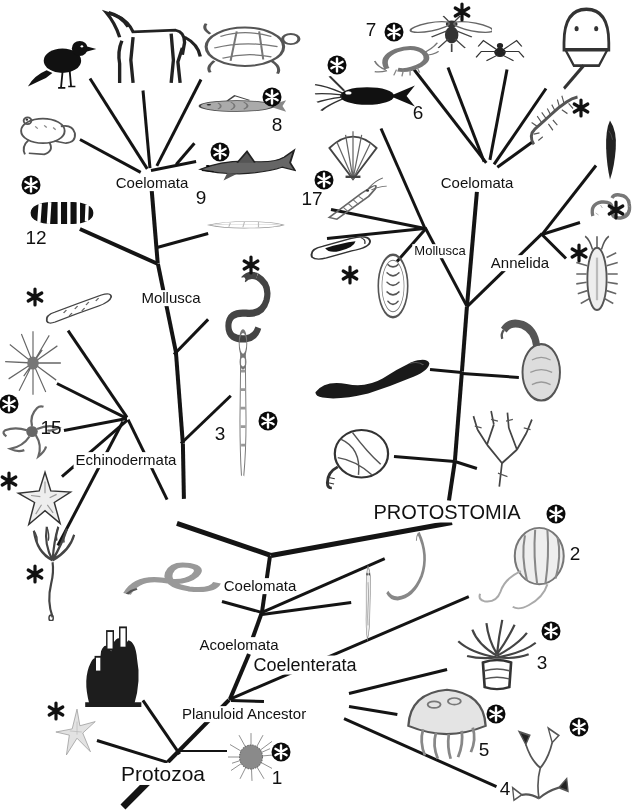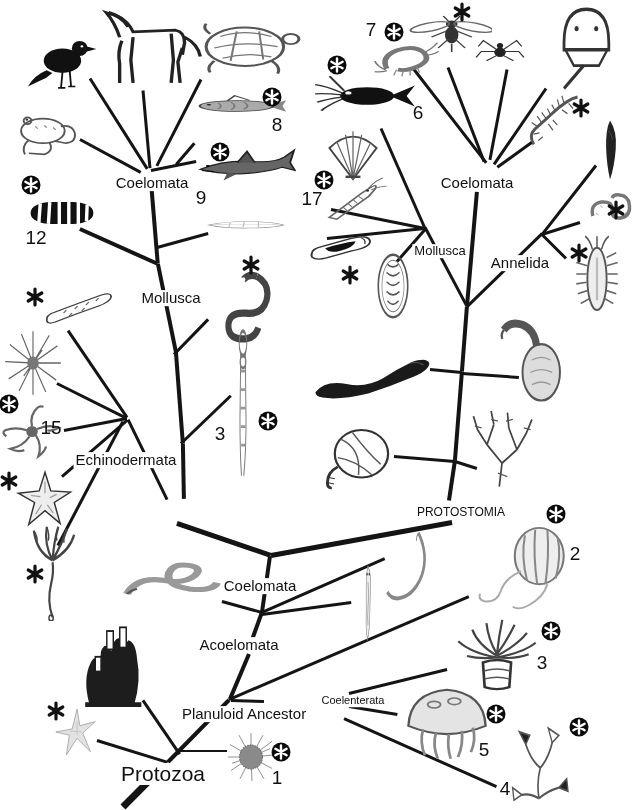--- a/index.html
+++ b/index.html
@@ -562,24 +562,24 @@
           <path d="M10 2 L10 18 M3.2 6 L16.8 14 M16.8 6 L3.2 14"></path>
         </g>
       </svg>
     </div>
     <div class="lbl" style="left: 152px; top: 183px; font-size: 15px;">Coelomata</div>
     <div class="lbl" style="left: 171px; top: 298px; font-size: 15px;">Mollusca</div>
     <div class="lbl" style="left: 126px; top: 460px; font-size: 15px;">Echinodermata</div>
     <div class="lbl" style="left: 477px; top: 183px; font-size: 15px;">Coelomata</div>
     <div class="lbl" style="left: 440px; top: 251px; font-size: 13px;">Mollusca</div>
     <div class="lbl" style="left: 520px; top: 263px; font-size: 15px;">Annelida</div>
-    <div class="lbl" style="left: 461px; top: 512px; font-size: 12px;">PROTOSTOMIA</div>
+    <div class="lbl" style="left: 447px; top: 512px; font-size: 20px;">PROTOSTOMIA</div>
     <div class="lbl" style="left: 260px; top: 586px; font-size: 15px;">Coelomata</div>
     <div class="lbl" style="left: 239px; top: 645px; font-size: 15px;">Acoelomata</div>
-    <div class="lbl" style="left: 305px; top: 701px; font-size: 11px; margin-left: 48px;">Coelenterata</div>
+    <div class="lbl" style="left: 305px; top: 665px; font-size: 18px;">Coelenterata</div>
     <div class="lbl" style="left: 244px; top: 714px; font-size: 15px;">Planuloid Ancestor</div>
     <div class="lbl" style="left: 163px; top: 774px; font-size: 21px;">Protozoa</div>
     <div class="num" style="left: 277px; top: 778px;">1</div>
     <div class="num" style="left: 575px; top: 554px;">2</div>
     <div class="num" style="left: 542px; top: 663px;">3</div>
     <div class="num" style="left: 505px; top: 789px;">4</div>
     <div class="num" style="left: 484px; top: 750px;">5</div>
     <div class="num" style="left: 418px; top: 113px;">6</div>
     <div class="num" style="left: 371px; top: 30px;">7</div>
     <div class="num" style="left: 277px; top: 125px;">8</div>

